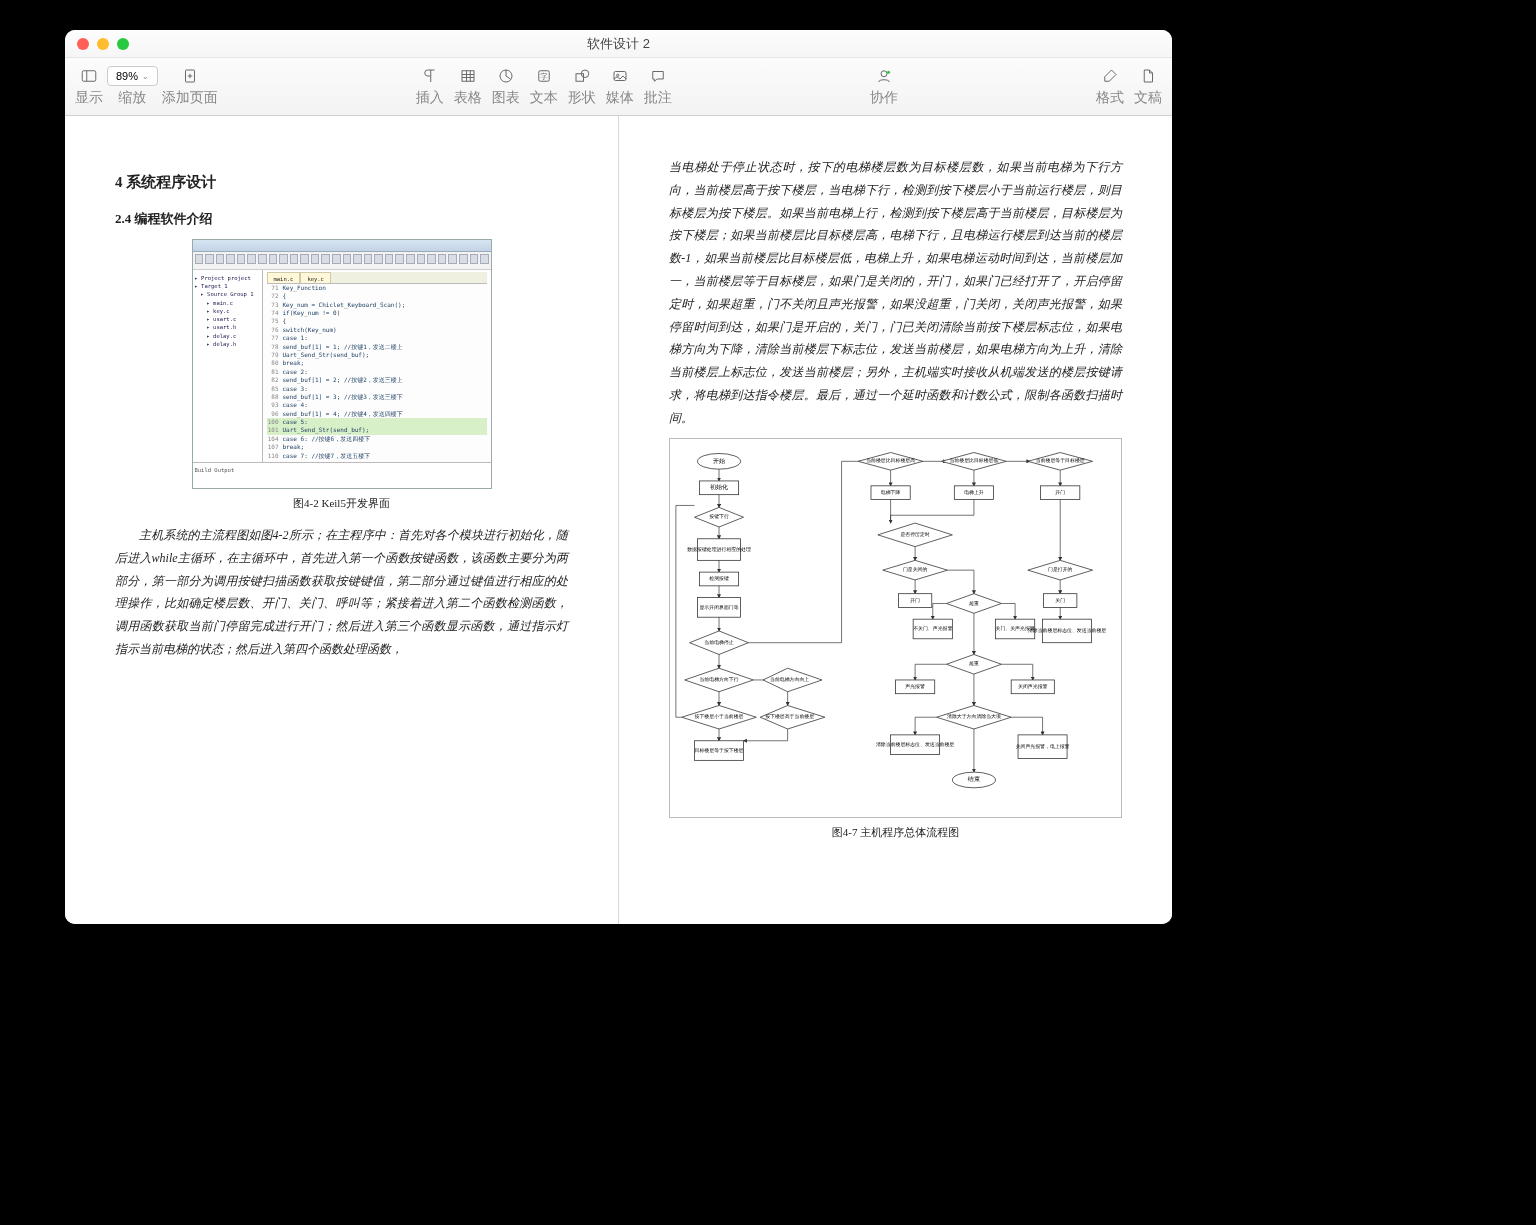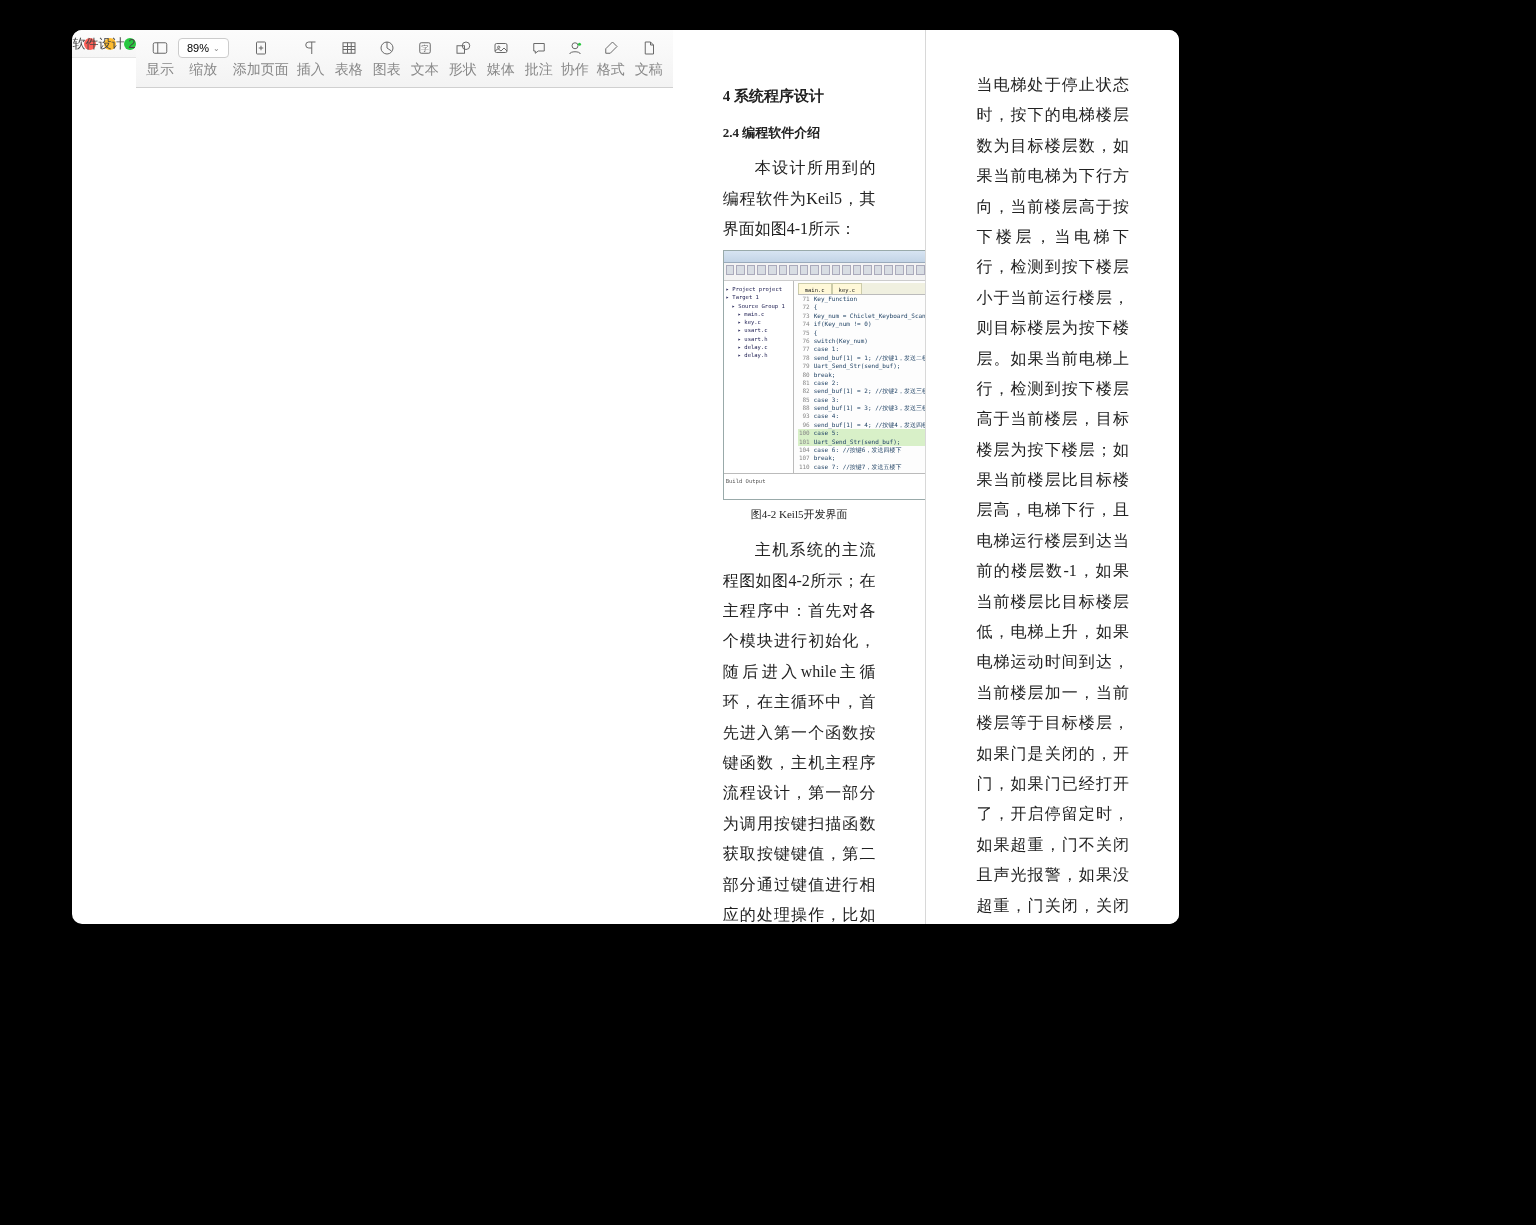--- a/index.html
+++ b/index.html
@@ -1,17 +1,17 @@
 <!DOCTYPE html>
 <html><head>
 <meta charset="utf-8">
 <style>
   * { box-sizing: border-box; margin: 0; padding: 0; }
   body { background: #000; width: 1536px; height: 1225px; font-family: -apple-system, "Helvetica Neue", Arial, sans-serif; overflow: hidden; }
-  .window { position: absolute; left: 72px; top: 30px; width: 1107px; height: 894px; background: #fff; border-radius: 10px; box-shadow: 0 20px 60px rgba(0,0,0,0.5); overflow: hidden; display: flex; }
+  .window { position: absolute; left: 65px; top: 30px; width: 1107px; height: 894px; background: #fff; border-radius: 10px; box-shadow: 0 20px 60px rgba(0,0,0,0.5); overflow: hidden; display: flex; flex-direction: column; }
   .titlebar { height: 28px; background: linear-gradient(#fdfdfd,#f6f6f6); border-bottom: 1px solid #e5e5e5; display: flex; align-items: center; position: relative; }
   .traffic { display: flex; gap: 8px; padding-left: 12px; }
   .dot { width: 12px; height: 12px; border-radius: 50%; }
   .dot.red { background: #ff5f57; }
   .dot.yellow { background: #febc2e; }
   .dot.green { background: #28c840; }
   .title { position: absolute; left: 0; right: 0; text-align: center; font-size: 13px; color: #444; font-weight: 500; }
   .toolbar { height: 58px; background: linear-gradient(#fcfcfc,#f3f3f3); border-bottom: 1px solid #d0d0d0; display: flex; align-items: center; padding: 0 10px; gap: 4px; }
   .tb-group { display: flex; flex-direction: column; align-items: center; gap: 3px; }
   .tb-row { display: flex; gap: 10px; align-items: center; }
@@ -19,21 +19,21 @@
   .tb-icon svg { width: 18px; height: 18px; fill: none; stroke: #666; stroke-width: 1.3; }
   .tb-label { font-size: 14px; color: #888; text-align: center; }
   .zoom-select { border: 1px solid #ccc; border-radius: 4px; padding: 3px 8px; font-size: 11px; background: #fff; display: flex; align-items: center; gap: 4px; }
   .zoom-select .chev { font-size: 8px; color: #888; }
   .tb-spacer { flex: 1; }
   .content { flex: 1; background: #fff; overflow: hidden; position: relative; display: flex; }
   .page { flex: 1; padding: 40px 50px 20px 50px; font-family: "SimSun","Songti SC",serif; font-size: 12px; color: #222; line-height: 1.9; overflow: hidden; }
   .page-divider { width: 1px; background: #d8d8d8; }
   .h2 { font-size: 15px; font-weight: 700; margin: 12px 0 9px; }
   .h3 { font-size: 13px; font-weight: 700; margin: 10px 0 8px; }
-  .para { font-size: 16px; text-align: justify; }
+  .para { font-size: 12px; text-align: justify; font-style: italic; }
   .indent { text-indent: 2em; }
   .fig-caption { text-align: center; font-size: 11px; margin: 4px 0 10px; }
   .keil-shot { width: 300px; height: 250px; margin: 6px auto 2px; background: #e9edf2; border: 1px solid #9aa; position: relative; font-family: Consolas, monospace; font-size: 6px; display: flex; flex-direction: column; }
   .keil-top { height: 14px; background: linear-gradient(#d7e4f2,#c3d4e6); border-bottom: 1px solid #9ab; }
   .keil-toolbar { height: 20px; background: #f3f3f3; border-bottom: 1px solid #ccc; display: flex; gap: 2px; padding: 2px; }
   .keil-btn { width: 10px; height: 10px; background: #d8dde3; border: 1px solid #aab; }
   .keil-body { flex: 1; display: flex; }
   .keil-tree { width: 70px; background: #fff; border-right: 1px solid #bbb; padding: 4px 2px; font-size: 5.5px; line-height: 1.5; color: #225; }
   .keil-tree .node { padding-left: 6px; }
   .keil-tree .node2 { padding-left: 12px; }
@@ -197,21 +197,20 @@
         <div class="tb-label">文稿</div>
       </div>
     </div>
   </div>
 
   <div class="content">
 
     <div class="page">
       <div class="h2">4 系统程序设计</div>
       <div class="h3">2.4 编程软件介绍</div>
-      <div class="para indent">本设计所用到的编程软件为Keil5，其界面如图4-1所示：</div>
 
       <div class="keil-shot">
         <div class="keil-top"></div>
         <div class="keil-toolbar" id="keil-tb">
             <div class="keil-btn"></div>
             <div class="keil-btn"></div>
             <div class="keil-btn"></div>
             <div class="keil-btn"></div>
             <div class="keil-btn"></div>
             <div class="keil-btn"></div>
@@ -340,21 +339,21 @@
                   <div class="ln">110</div>
                   <div class="cd">    case 7:             //按键7，发送五楼下</div>
                 </div>
               </div>
           </div>
         </div>
         <div class="keil-output">Build Output</div>
       </div>
       <div class="fig-caption">图4-2 Keil5开发界面</div>
 
-      <div class="para indent">主机系统的主流程图如图4-2所示；在主程序中：首先对各个模块进行初始化，随后进入while主循环，在主循环中，首先进入第一个函数按键函数，主机主程序流程设计，第一部分为调用按键扫描函数获取按键键值，第二部分通过键值进行相应的处理操作，比如确定楼层数、开门、关门、呼叫等；紧接着进入第二个函数检测函数，调用函数获取当前门停留完成进行开门；然后进入第三个函数显示函数，通过指示灯指示当前电梯的状态；然后进入第四个函数处理函数，</div>
+      <div class="para indent">主机系统的主流程图如图4-2所示；在主程序中：首先对各个模块进行初始化，随后进入while主循环，在主循环中，首先进入第一个函数按键函数，该函数主要分为两部分，第一部分为调用按键扫描函数获取按键键值，第二部分通过键值进行相应的处理操作，比如确定楼层数、开门、关门、呼叫等；紧接着进入第二个函数检测函数，调用函数获取当前门停留完成进行开门；然后进入第三个函数显示函数，通过指示灯指示当前电梯的状态；然后进入第四个函数处理函数，</div>
     </div>
 
     <div class="page-divider"></div>
 
     <div class="page">
       <div class="para">当电梯处于停止状态时，按下的电梯楼层数为目标楼层数，如果当前电梯为下行方向，当前楼层高于按下楼层，当电梯下行，检测到按下楼层小于当前运行楼层，则目标楼层为按下楼层。如果当前电梯上行，检测到按下楼层高于当前楼层，目标楼层为按下楼层；如果当前楼层比目标楼层高，电梯下行，且电梯运行楼层到达当前的楼层数-1，如果当前楼层比目标楼层低，电梯上升，如果电梯运动时间到达，当前楼层加一，当前楼层等于目标楼层，如果门是关闭的，开门，如果门已经打开了，开启停留定时，如果超重，门不关闭且声光报警，如果没超重，门关闭，关闭声光报警，如果停留时间到达，如果门是开启的，关门，门已关闭清除当前按下楼层标志位，如果电梯方向为下降，清除当前楼层下标志位，发送当前楼层，如果电梯方向为上升，清除当前楼层上标志位，发送当前楼层；另外，主机端实时接收从机端发送的楼层按键请求，将电梯到达指令楼层。最后，通过一个延时函数和计数公式，限制各函数扫描时间。</div>
 
       <div class="flowchart">
         <svg viewBox="0 0 460 370">
           <defs>

